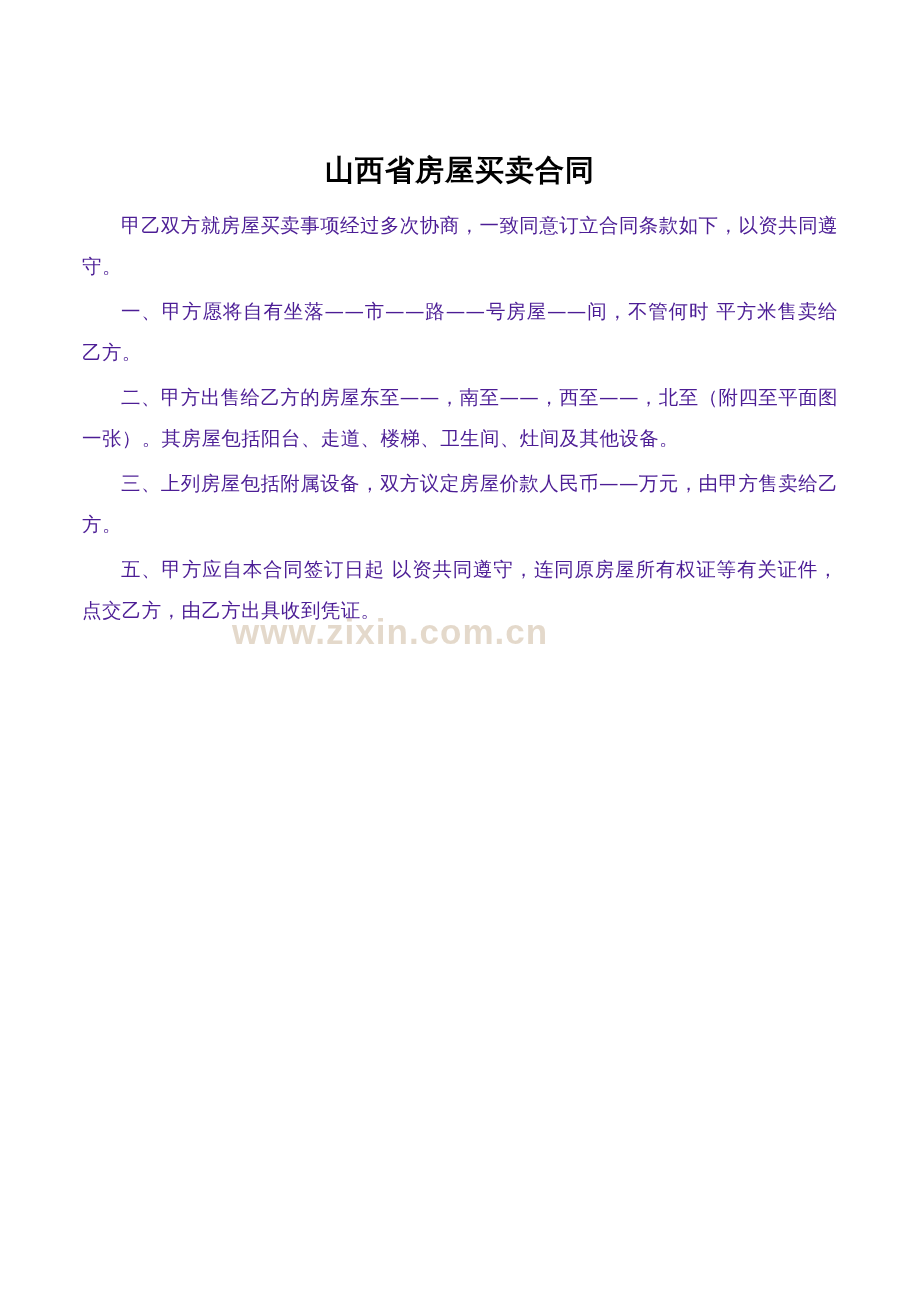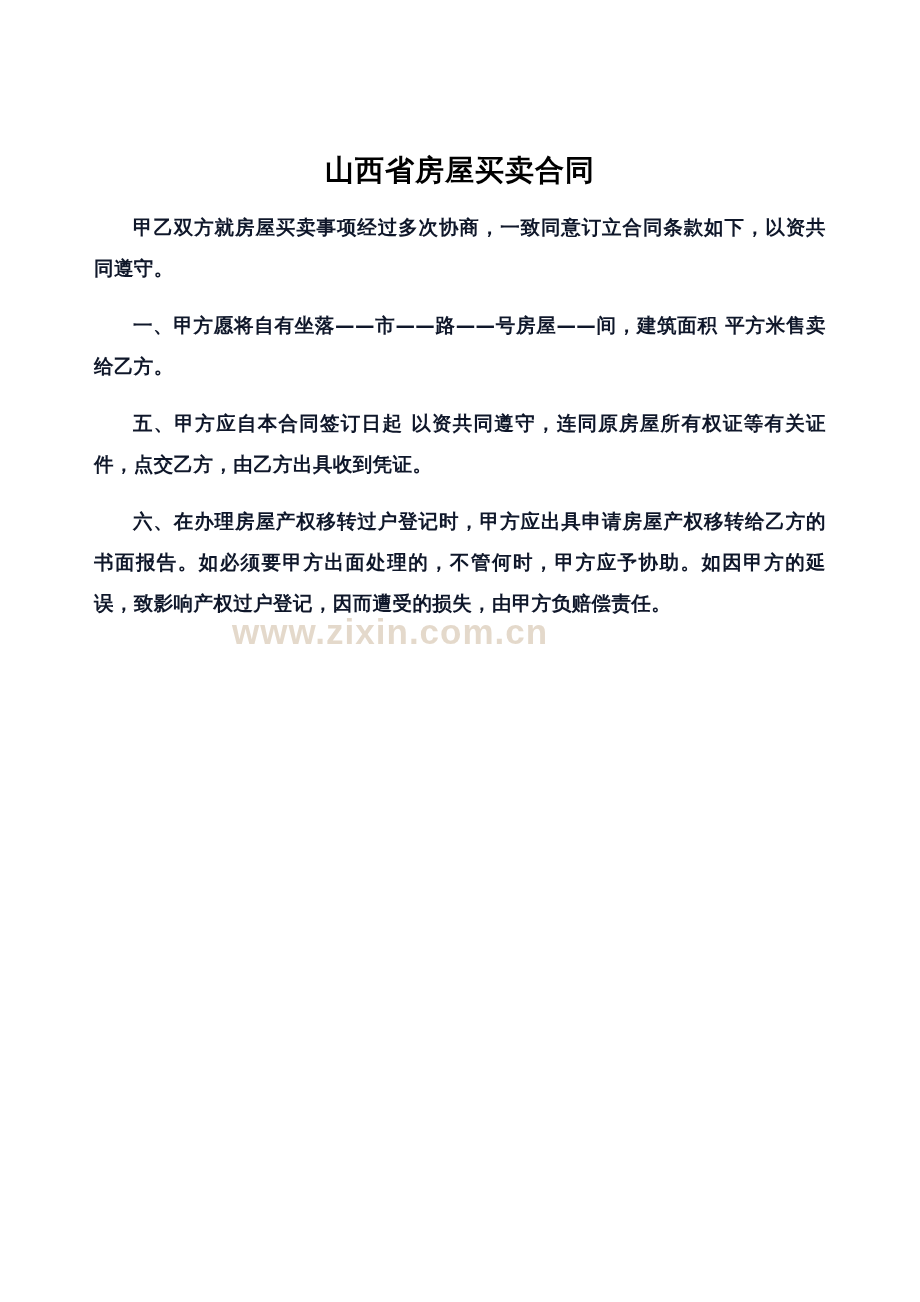--- a/index.html
+++ b/index.html
@@ -31,27 +31,27 @@
     font-weight: bold;
     text-align: center;
     letter-spacing: 1px;
     color: #000000;
     margin: 0 0 14px 0;
     line-height: 1.4;
   }
   .para {
     font-size: 19.5px;
     line-height: 41px;
-    color: #0f172a;
+    color: #4c1d95;
     text-align: justify;
     text-justify: inter-ideograph;
-    margin: 16px;
+    margin: 4px;
     text-indent: 2em;
     letter-spacing: 0.4px;
-    font-weight: 700;
+    font-weight: 400;
   }
   .watermark {
     position: absolute;
     left: 0;
     top: 0;
     width: 920px;
     height: 1132px;
     pointer-events: none;
   }
   .watermark span {
@@ -69,23 +69,24 @@
 </head>
 <body>
 
 <div class="page">
 
   <div class="doc">
 
     <h1 class="doc-title">山西省房屋买卖合同</h1>
 
     <p class="para">甲乙双方就房屋买卖事项经过多次协商，一致同意订立合同条款如下，以资共同遵守。</p>
-    <p class="para">一、甲方愿将自有坐落——市——路——号房屋——间，建筑面积 平方米售卖给乙方。</p>
+    <p class="para">一、甲方愿将自有坐落——市——路——号房屋——间，不管何时 平方米售卖给乙方。</p>
+    <p class="para">二、甲方出售给乙方的房屋东至——，南至——，西至——，北至（附四至平面图一张）。其房屋包括阳台、走道、楼梯、卫生间、灶间及其他设备。</p>
+    <p class="para">三、上列房屋包括附属设备，双方议定房屋价款人民币——万元，由甲方售卖给乙方。</p>
     <p class="para">五、甲方应自本合同签订日起 以资共同遵守，连同原房屋所有权证等有关证件，点交乙方，由乙方出具收到凭证。</p>
-    <p class="para">六、在办理房屋产权移转过户登记时，甲方应出具申请房屋产权移转给乙方的书面报告。如必须要甲方出面处理的，不管何时，甲方应予协助。如因甲方的延误，致影响产权过户登记，因而遭受的损失，由甲方负赔偿责任。</p>
 
   </div>
 
   <div class="watermark">
     <span>www.zixin.com.cn</span>
   </div>
 
 </div>
 
 </body></html>

